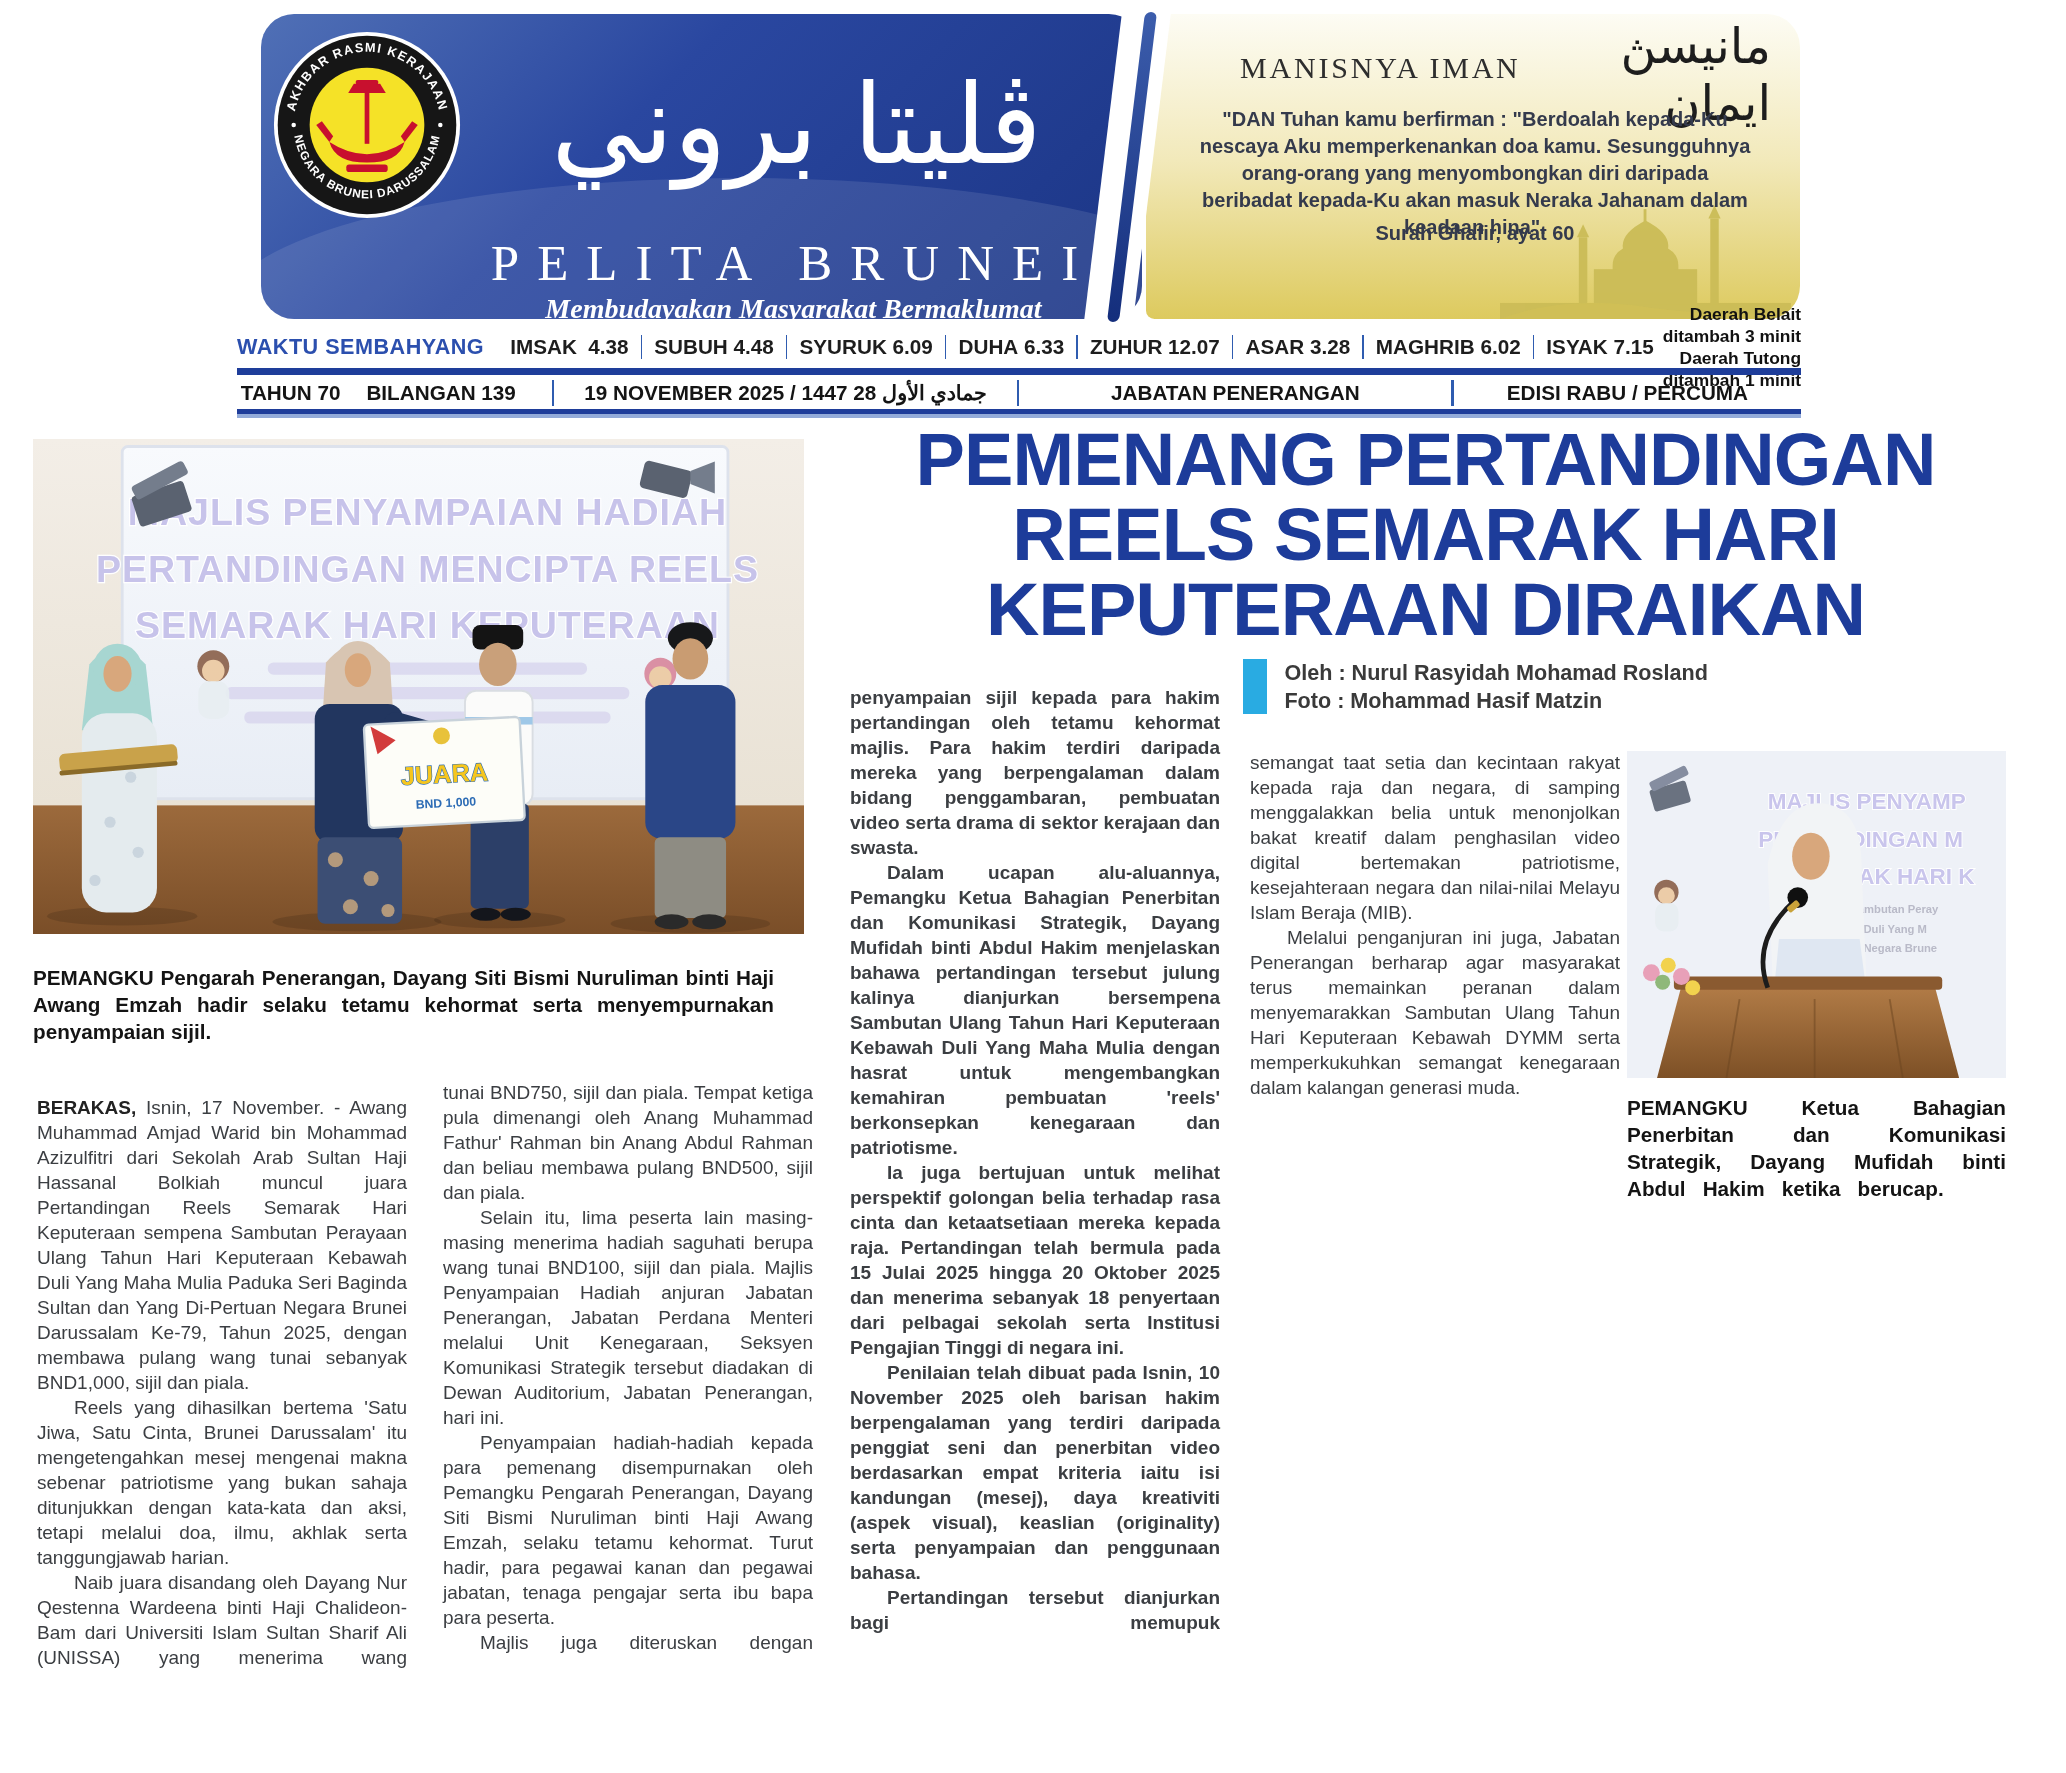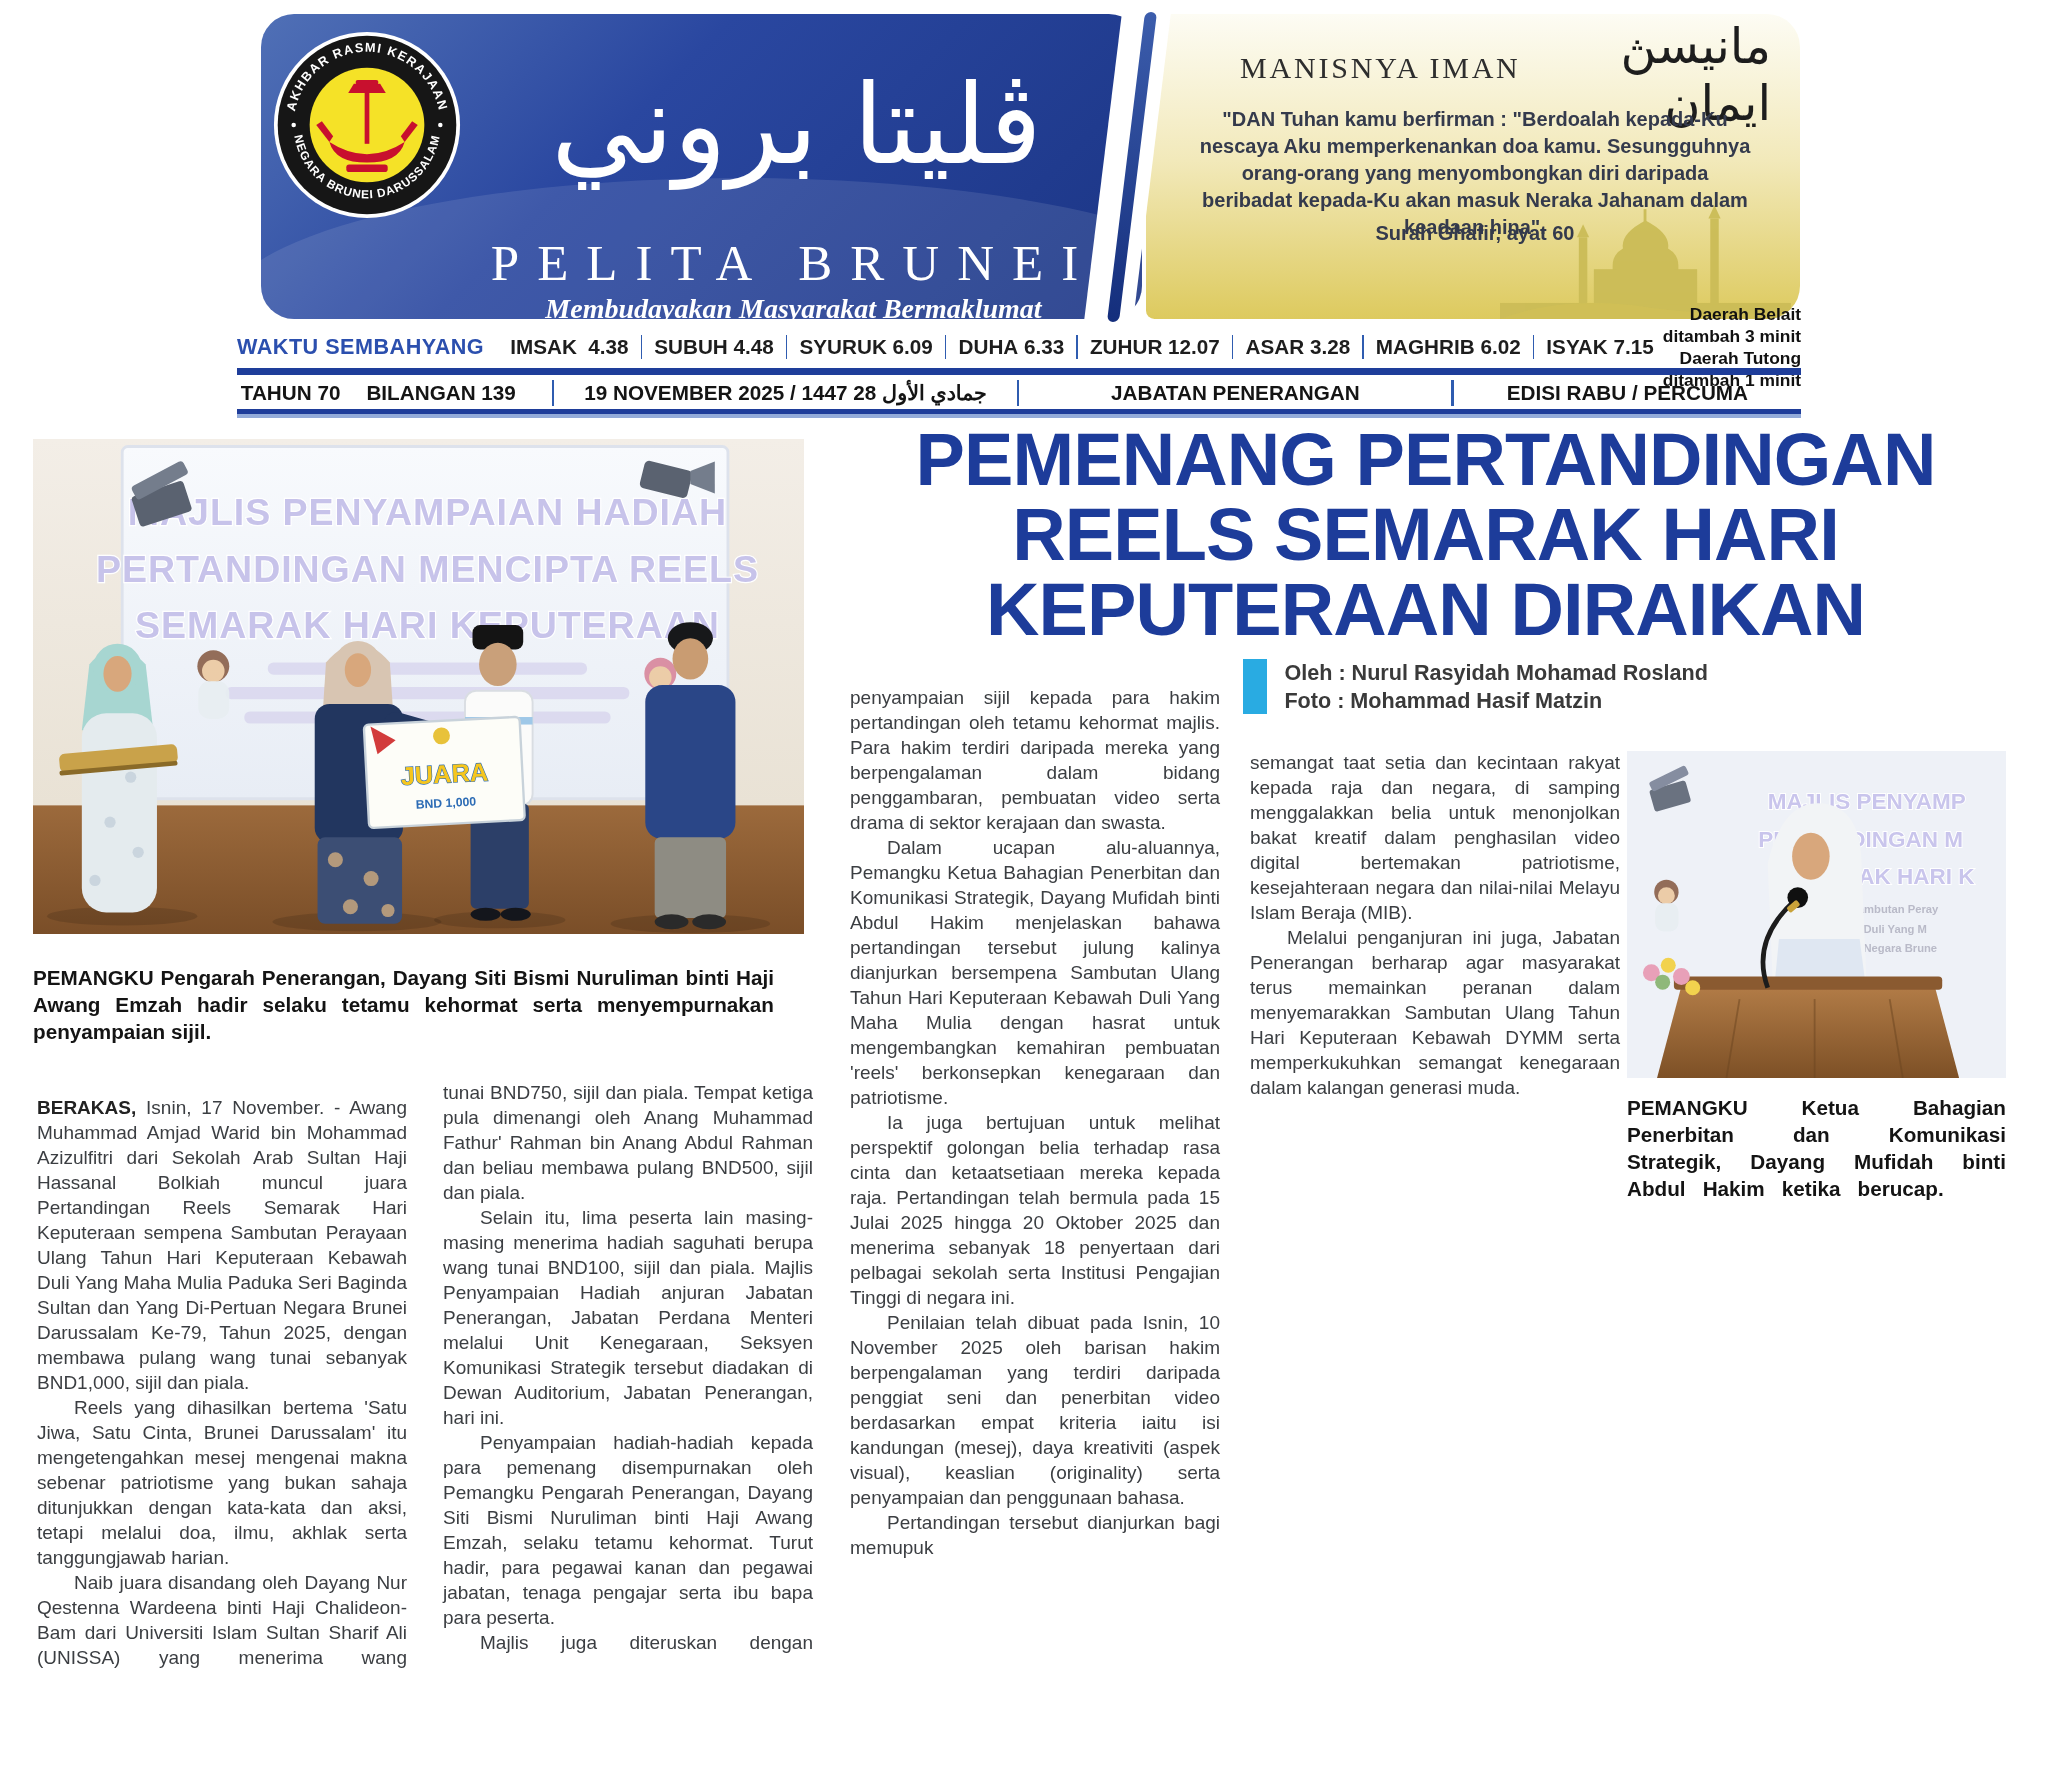--- a/index.html
+++ b/index.html
@@ -361,21 +361,21 @@
     <p class="indent lastjust">Naib juara disandang oleh Dayang Nur Qestenna Wardeena binti Haji Chalideon-Bam dari Universiti Islam Sultan Sharif Ali (UNISSA) yang menerima wang</p>
   </div>
 
   <div class="col" style="left:443px;top:1064px;margin-top:16px;">
     <p>tunai BND750, sijil dan piala. Tempat ketiga pula dimenangi oleh Anang Muhammad Fathur' Rahman bin Anang Abdul Rahman dan beliau membawa pulang BND500, sijil dan piala.</p>
     <p class="indent">Selain itu, lima peserta lain masing-masing menerima hadiah saguhati berupa wang tunai BND100, sijil dan piala. Majlis Penyampaian Hadiah anjuran Jabatan Penerangan, Jabatan Perdana Menteri melalui Unit Kenegaraan, Seksyen Komunikasi Strategik tersebut diadakan di Dewan Auditorium, Jabatan Penerangan, hari ini.</p>
     <p class="indent">Penyampaian hadiah-hadiah kepada para pemenang disempurnakan oleh Pemangku Pengarah Penerangan, Dayang Siti Bismi Nuruliman binti Haji Awang Emzah, selaku tetamu kehormat. Turut hadir, para pegawai kanan dan pegawai jabatan, tenaga pengajar serta ibu bapa para peserta.</p>
     <p class="indent lastjust">Majlis juga diteruskan dengan</p>
   </div>
 
-  <div class="col" style="left:850px;top:685px;">
+  <div class="col" style="left:850px;top:685px;font-weight:bold;">
     <p>penyampaian sijil kepada para hakim pertandingan oleh tetamu kehormat majlis. Para hakim terdiri daripada mereka yang berpengalaman dalam bidang penggambaran, pembuatan video serta drama di sektor kerajaan dan swasta.</p>
     <p class="indent">Dalam ucapan alu-aluannya, Pemangku Ketua Bahagian Penerbitan dan Komunikasi Strategik, Dayang Mufidah binti Abdul Hakim menjelaskan bahawa pertandingan tersebut julung kalinya dianjurkan bersempena Sambutan Ulang Tahun Hari Keputeraan Kebawah Duli Yang Maha Mulia dengan hasrat untuk mengembangkan kemahiran pembuatan 'reels' berkonsepkan kenegaraan dan patriotisme.</p>
     <p class="indent">Ia juga bertujuan untuk melihat perspektif golongan belia terhadap rasa cinta dan ketaatsetiaan mereka kepada raja. Pertandingan telah bermula pada 15 Julai 2025 hingga 20 Oktober 2025 dan menerima sebanyak 18 penyertaan dari pelbagai sekolah serta Institusi Pengajian Tinggi di negara ini.</p>
     <p class="indent">Penilaian telah dibuat pada Isnin, 10 November 2025 oleh barisan hakim berpengalaman yang terdiri daripada penggiat seni dan penerbitan video berdasarkan empat kriteria iaitu isi kandungan (mesej), daya kreativiti (aspek visual), keaslian (originality) serta penyampaian dan penggunaan bahasa.</p>
     <p class="indent lastjust">Pertandingan tersebut dianjurkan bagi memupuk</p>
   </div>
 
   <div class="col" style="left:1250px;top:750px;">
     <p>semangat taat setia dan kecintaan rakyat kepada raja dan negara, di samping menggalakkan belia untuk menonjolkan bakat kreatif dalam penghasilan video digital bertemakan patriotisme, kesejahteraan negara dan nilai-nilai Melayu Islam Beraja (MIB).</p>
     <p class="indent">Melalui penganjuran ini juga, Jabatan Penerangan berharap agar masyarakat terus memainkan peranan dalam menyemarakkan Sambutan Ulang Tahun Hari Keputeraan Kebawah DYMM serta memperkukuhkan semangat kenegaraan dalam kalangan generasi muda.</p>

